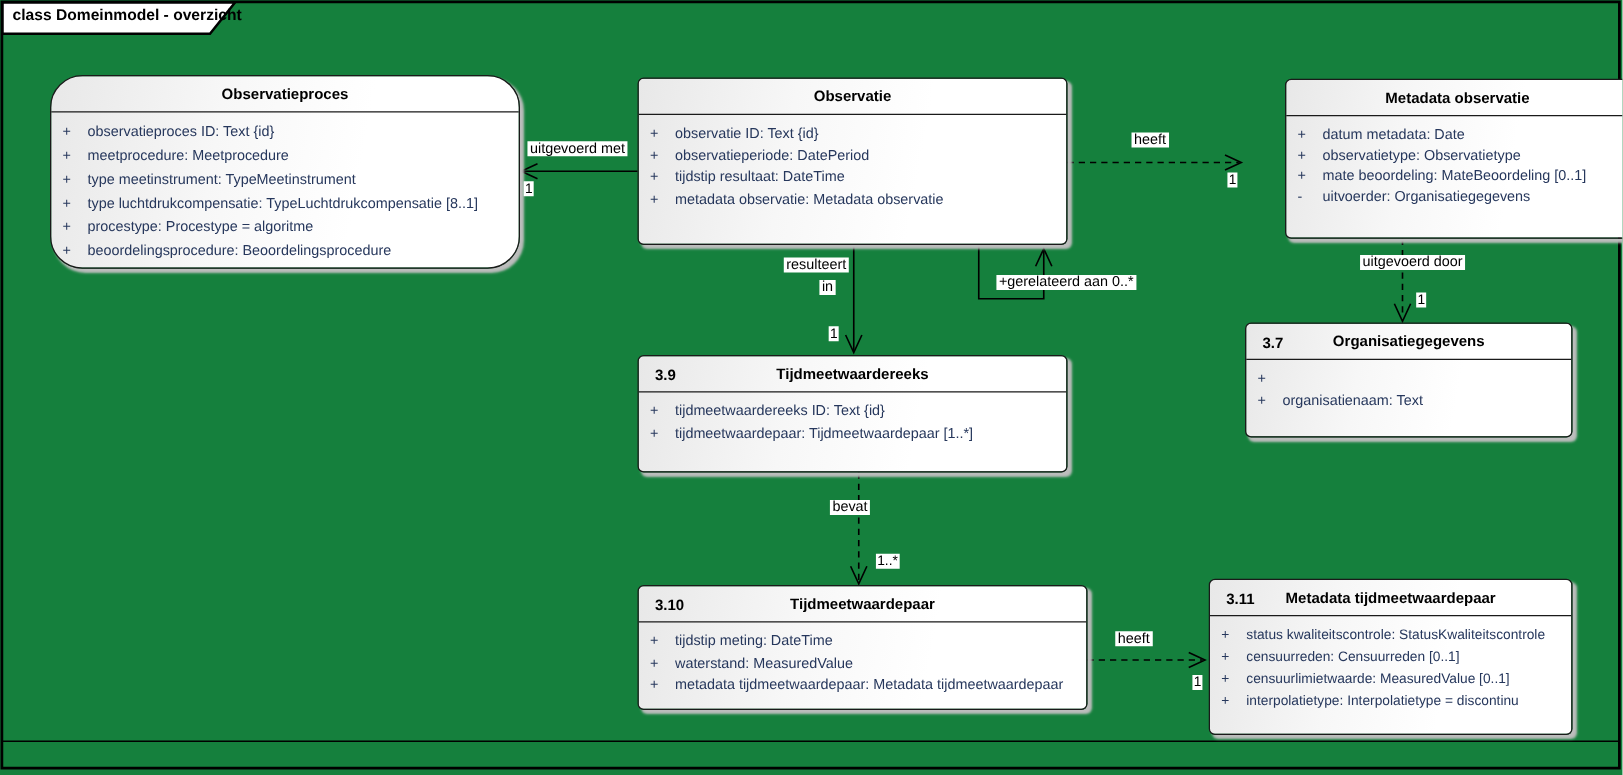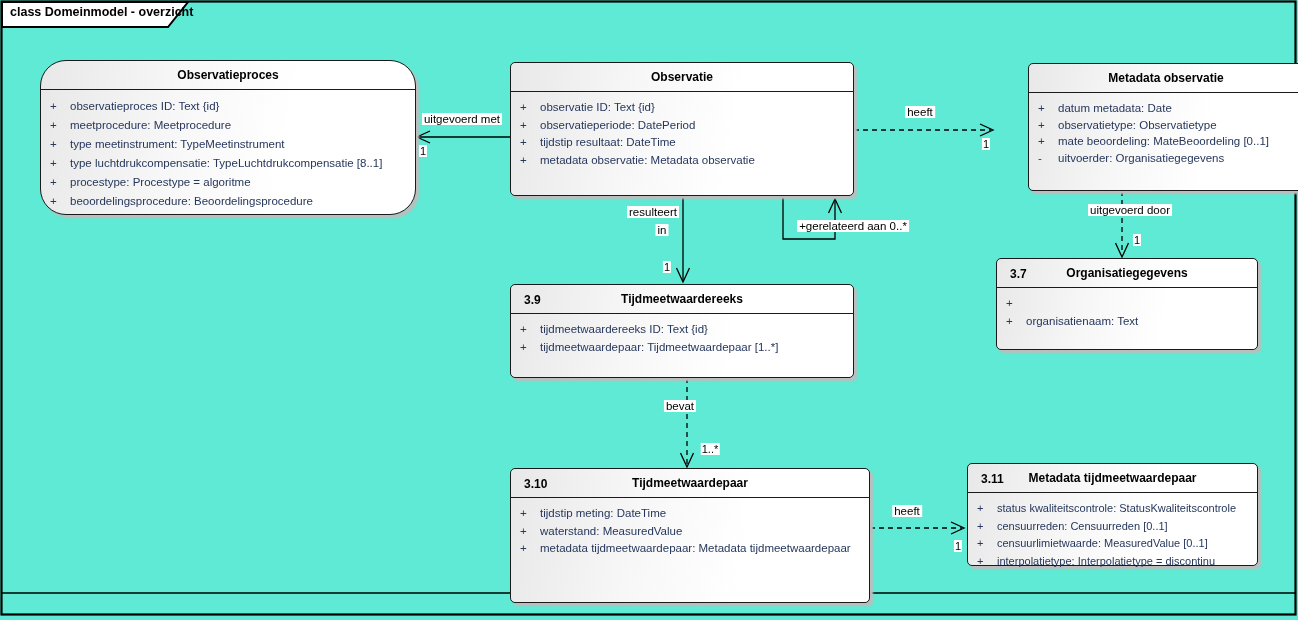--- a/index.html
+++ b/index.html
@@ -1,17 +1,17 @@
 <!DOCTYPE html>
 <html><head>
 <meta charset="utf-8">
 <style>
   html,body{margin:0;padding:0;background:#fff;}
   #canvas{
-    position:relative;width:1298px;height:620px;background:#5eead4;
+    position:relative;width:1298px;height:620px;background:#15803d;
     font-family:"Liberation Sans","DejaVu Sans",sans-serif;overflow:hidden;
   }
   #wires{position:absolute;left:0;top:0;width:1298px;height:620px;}
   .uml-box{
     position:absolute;box-sizing:border-box;
     border:1.4px solid #1a1a1a;border-radius:5px;
     background:linear-gradient(100deg,#e8e8e8 0%,#f7f7f7 35%,#ffffff 65%);
     box-shadow:3px 3px 2px #bdbdbd;
   }
   .box-header{
@@ -202,42 +202,42 @@
           <span class="vis">+</span>
           <span class="attr-text">tijdmeetwaardereeks ID: Text {id}</span>
         </div>
       <div class="attr-row">
           <span class="vis">+</span>
           <span class="attr-text">tijdmeetwaardepaar: Tijdmeetwaardepaar [1..*]</span>
         </div>
     </div>
   </div>
 
-  <div class="uml-box box-5" style="left:510px;top:468px;width:360px;height:135px;">
+  <div class="uml-box box-5" style="left:510px;top:468px;width:360px;height:100px;">
     <div class="box-header">
       <span class="box-num">3.10</span>
       <span class="box-title">Tijdmeetwaardepaar</span>
     </div>
     <div class="box-attrs">
       <div class="attr-row">
           <span class="vis">+</span>
           <span class="attr-text">tijdstip meting: DateTime</span>
         </div>
       <div class="attr-row">
           <span class="vis">+</span>
           <span class="attr-text">waterstand: MeasuredValue</span>
         </div>
       <div class="attr-row">
           <span class="vis">+</span>
           <span class="attr-text">metadata tijdmeetwaardepaar: Metadata tijdmeetwaardepaar</span>
         </div>
     </div>
   </div>
 
-  <div class="uml-box box-6" style="left:967px;top:463px;width:291px;height:103px;">
+  <div class="uml-box box-6" style="left:967px;top:463px;width:291px;height:125px;">
     <div class="box-header">
       <span class="box-num">3.11</span>
       <span class="box-title">Metadata tijdmeetwaardepaar</span>
     </div>
     <div class="box-attrs">
       <div class="attr-row">
           <span class="vis">+</span>
           <span class="attr-text">status kwaliteitscontrole: StatusKwaliteitscontrole</span>
         </div>
       <div class="attr-row">

